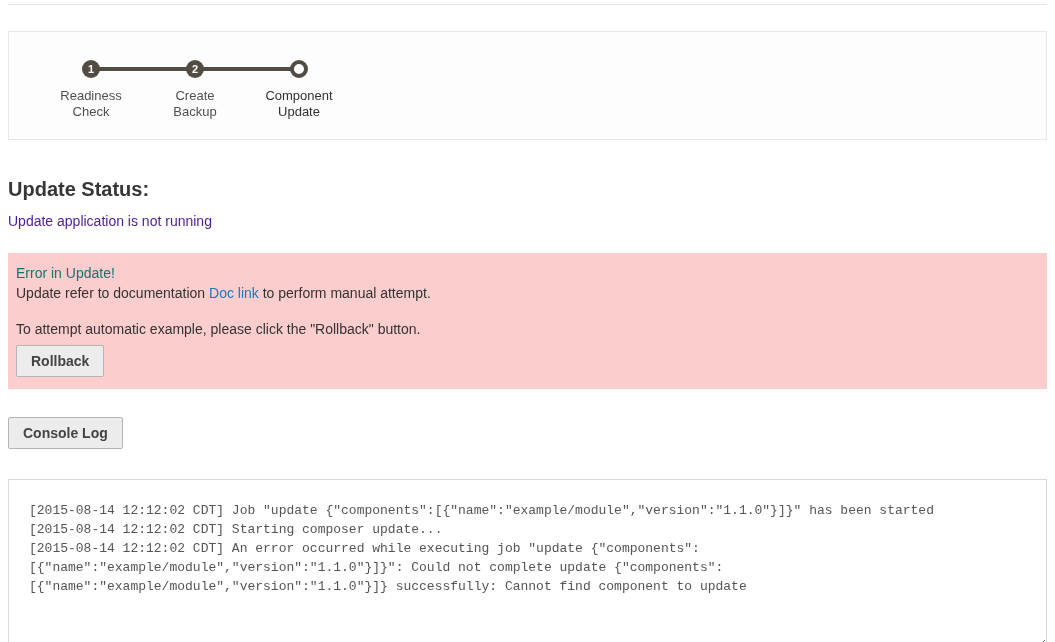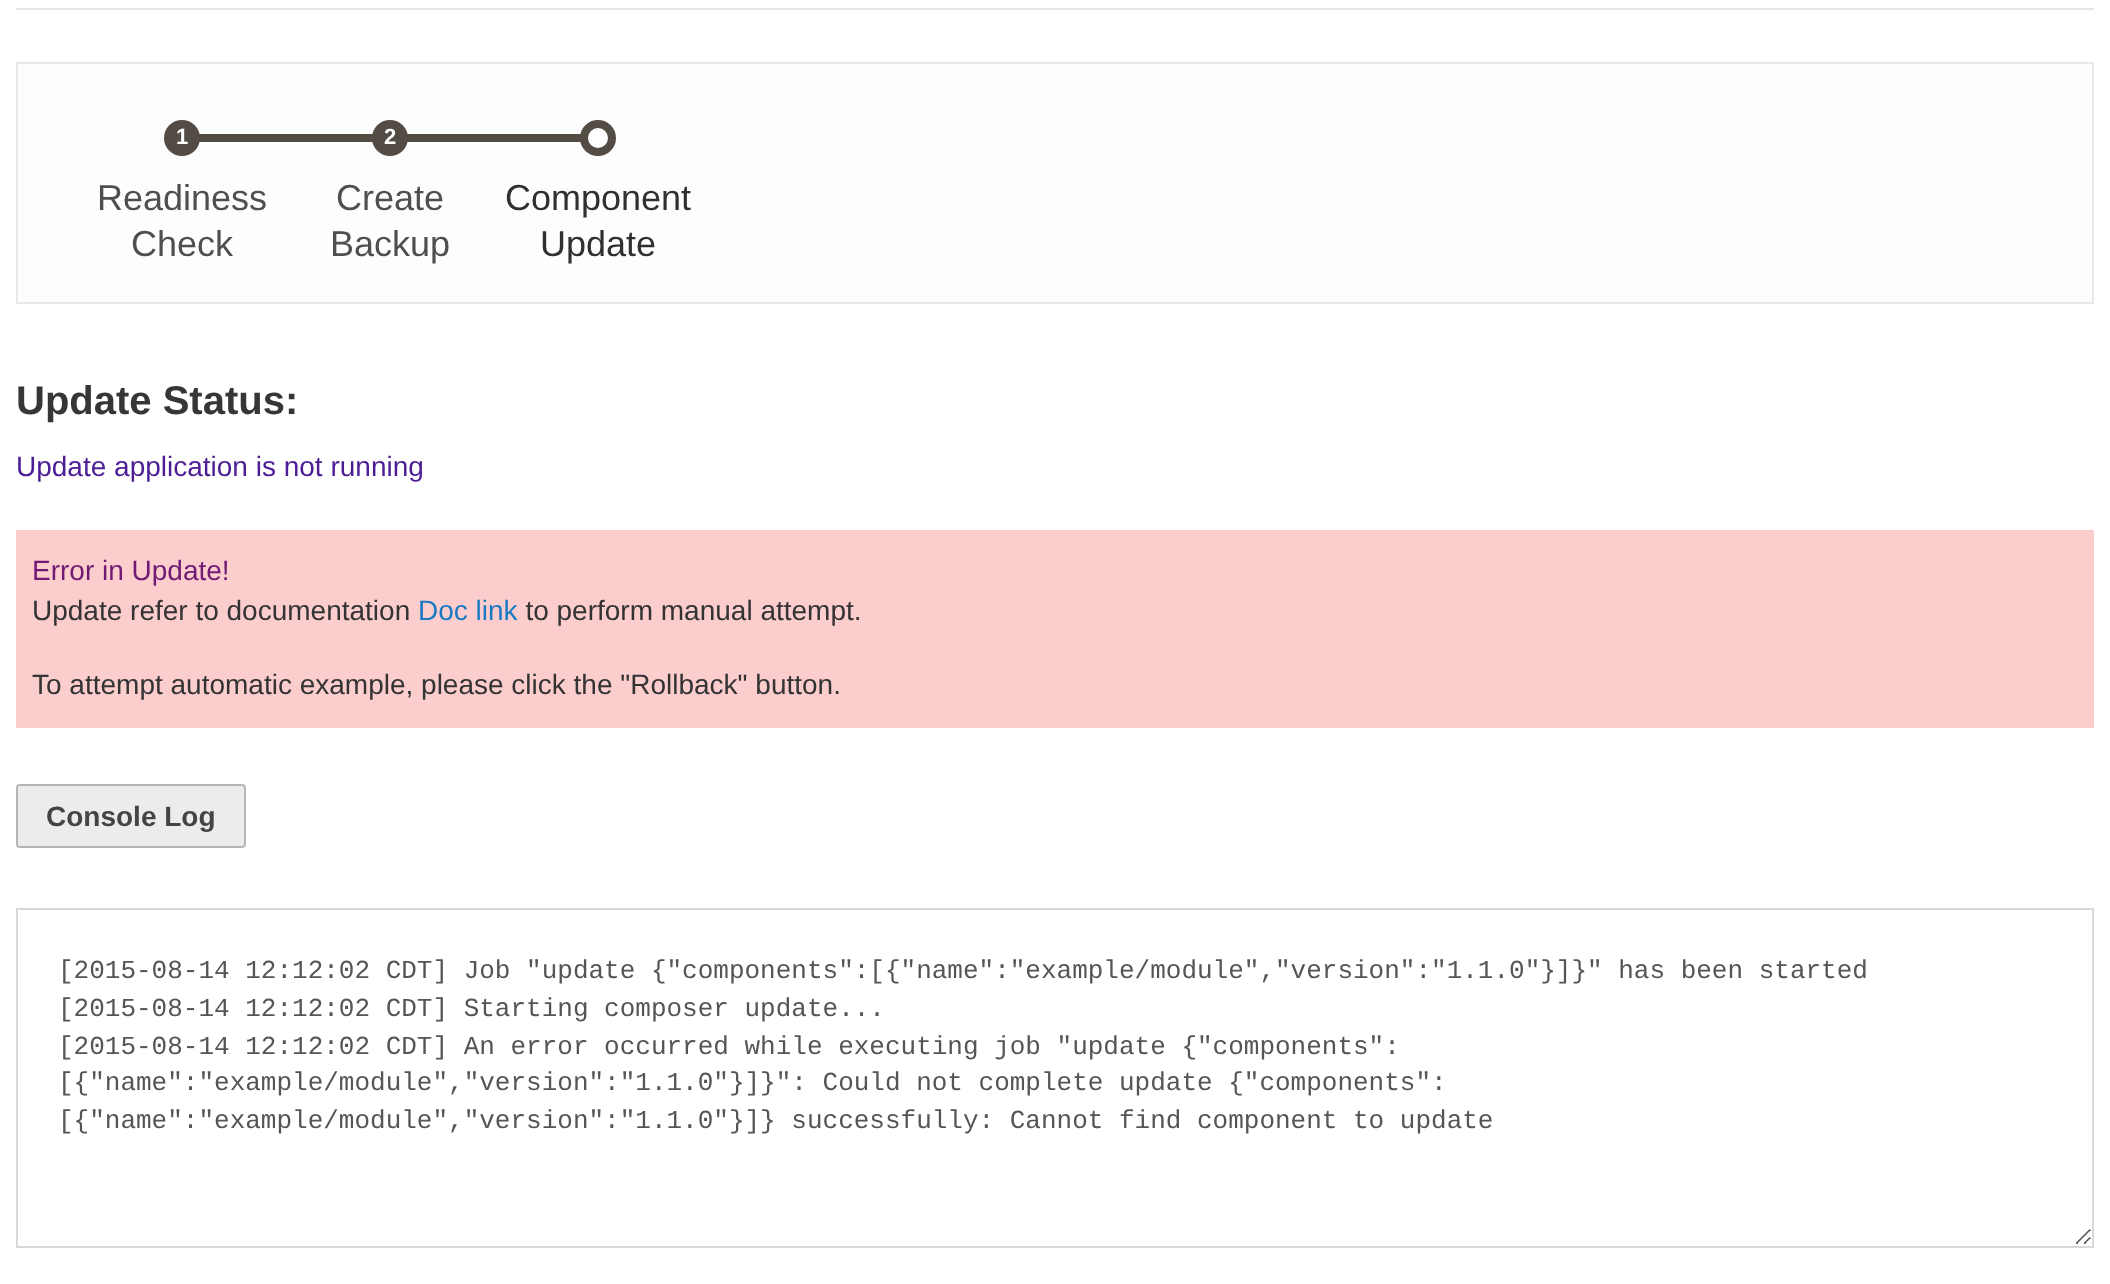--- a/index.html
+++ b/index.html
@@ -59,21 +59,21 @@
     top: 7px;
     left: 50%;
     height: 4px;
     background: #524c44;
     width: 104px;
     z-index: 1;
   }
   .step-label {
     margin-top: 10px;
     text-align: center;
-    font-size: 18px;
+    font-size: 13px;
     color: #4f4f4f;
     line-height: 1.25;
     white-space: pre-line;
   }
   .step.current .step-label {
     font-weight: normal;
     color: #303030;
   }
   h2.status-heading {
     font-size: 20px;
@@ -85,21 +85,21 @@
     margin: 0 0 24px 0;
     color: #4c1d95;
   }
   .error-box {
     background: #fbcdcd;
     padding: 10px 8px 12px 8px;
     line-height: 1.45;
     color: #333;
   }
   .error-title {
-    color: #701a75;
+    color: #0f766e;
   }
   .doc-link {
     color: #1979c3;
     text-decoration: none;
   }
   .spacer-line { height: 16px; }
   .btn {
     display: inline-block;
     background: #ececec;
     border: 1px solid #b5b5b5;
@@ -158,20 +158,21 @@
 </div>
 
 <h2 class="status-heading">Update Status:</h2>
 <p class="status-text">Update application is not running</p>
 
 <div class="error-box">
   <span class="error-title"> Error in Update!</span><br>
   <span>Update refer to documentation </span><a href="#" class="doc-link">Doc link</a><span> to perform manual attempt.</span>
   <div class="spacer-line"></div>
   <span>To attempt automatic example, please click the "Rollback" button.</span><br>
+  <button class="btn" style="margin-top:6px;">Rollback</button>
 </div>
 
 <div class="console-btn-row">
   <button class="btn">Console Log</button>
 </div>
 
 <div class="console-output">[2015-08-14 12:12:02 CDT] Job "update {"components":[{"name":"example/module","version":"1.1.0"}]}" has been started
 [2015-08-14 12:12:02 CDT] Starting composer update...
 [2015-08-14 12:12:02 CDT] An error occurred while executing job "update {"components":[{"name":"example/module","version":"1.1.0"}]}": Could not complete update {"components":[{"name":"example/module","version":"1.1.0"}]} successfully: Cannot find component to update</div>
 

